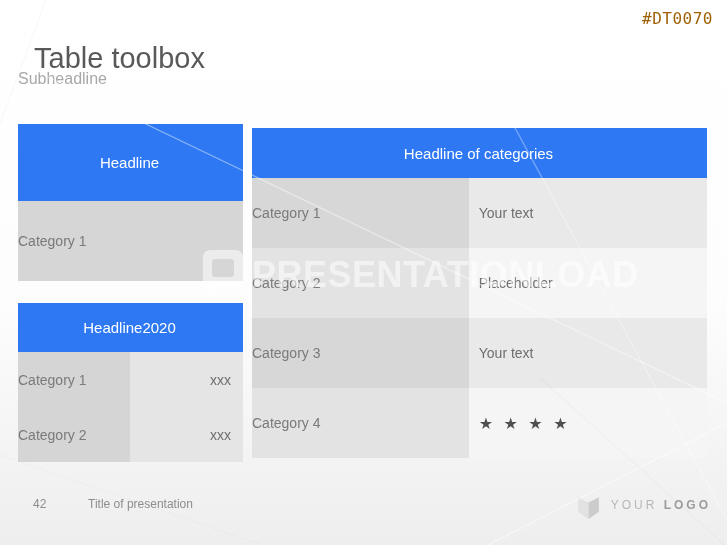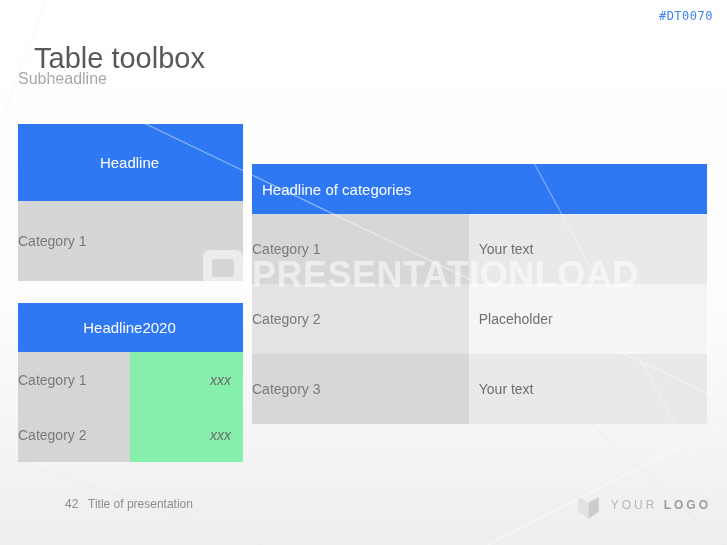--- a/index.html
+++ b/index.html
@@ -5,21 +5,21 @@
   html,body{margin:0;padding:0;}
   body{
     width:727px;height:545px;overflow:hidden;position:relative;
     font-family:"Liberation Sans",sans-serif;
     background:linear-gradient(180deg,#ffffff 0%,#fdfdfd 55%,#eeeeee 100%);
   }
   .slide{position:absolute;inset:0;}
 
   
   .code{position:absolute;top:9px;right:14px;font-family:"DejaVu Sans Mono",monospace;
-        font-size:12px;color:#3b82f6;letter-spacing:0.5px;}
+        font-size:16px;color:#a16207;letter-spacing:0.5px;}
   .title{position:absolute;left:18px;top:27px;font-size:29px;color:#595959;line-height:1.1;}
   .subtitle{position:absolute;left:18px;top:70px;font-size:16px;color:#a8a8a8;}
 
   
   .tbl{position:absolute;}
   .tbl-head{background:#2e78f4;color:#ffffff;display:flex;align-items:center;
             justify-content:center;font-size:15px;padding:0 12px 0 10px;box-sizing:border-box;}
   .row{display:flex;}
   .cell{display:flex;align-items:center;font-size:14px;color:#7a7a7a;box-sizing:border-box;}
   .cell.label{}
@@ -29,43 +29,43 @@
   
   .tblA{left:18px;top:124px;width:225px;}
   .tblA .tbl-head{height:77px;}
   .tblA .bodyA{height:80px;background:#d6d6d6;display:flex;align-items:center;}
 
   
   .tblB{left:18px;top:303px;width:225px;}
   .tblB .tbl-head{height:49px;}
   .tblB .row{height:55px;}
   .tblB .cell.label{width:112px;background:#d5d5d5;}
-  .tblB .cell.value{width:113px;background:#86efac;font-style:italic;}
+  .tblB .cell.value{width:113px;background:#e5e5e5;}
 
   
   .tblC{left:252px;top:128px;width:455px;}
-  .tblC .tbl-head{height:50px;justify-content:flex-start;margin-top:36px;}
+  .tblC .tbl-head{height:50px;justify-content:center;}
   .tblC .row{height:70px;}
   .tblC .cell.label{width:227px;}
   .tblC .cell.value{width:249px;}
   .tblC .row.odd  .cell.label{background:#d7d7d7;}
   .tblC .row.odd  .cell.value{background:#e9e9e9;}
   .tblC .row.even .cell.label{background:#e3e3e3;}
   .tblC .row.even .cell.value{background:#f5f5f5;}
   .stars{font-size:16px;color:#4f4f4f;letter-spacing:3px;}
 
   
   .watermark{position:absolute;left:203px;top:250px;display:flex;align-items:flex-start;
              pointer-events:none;z-index:40;}
   .wm-icon{width:40px;height:46px;margin-right:9px;}
   .wm-text{font-size:36px;font-weight:700;color:rgba(255,255,255,0.55);
            letter-spacing:0.5px;margin-top:4px;}
 
   
-  .page-num{position:absolute;left:33px;top:497px;font-size:12px;color:#8d8d8d;margin-left:32px;}
+  .page-num{position:absolute;left:33px;top:497px;font-size:12px;color:#8d8d8d;}
   .footer-title{position:absolute;left:88px;top:497px;font-size:12px;color:#8d8d8d;}
   .logo{position:absolute;right:16px;top:490px;display:flex;align-items:center;}
   .logo-cube{width:25px;height:29px;margin-right:10px;}
   .logo-text{font-size:12px;letter-spacing:3px;color:#b7b7b7;}
   .logo-text b{color:#9c9c9c;font-weight:700;}
 
   
   .texture{position:absolute;inset:0;z-index:60;pointer-events:none;}
 </style>
 </head>
@@ -111,20 +111,26 @@
       <span class="cell value">Your text</span>
     </div>
     <div class="row even">
       <span class="cell label">Category 2</span>
       <span class="cell value">Placeholder</span>
     </div>
     <div class="row odd">
       <span class="cell label">Category 3</span>
       <span class="cell value">Your text</span>
     </div>
+    <div class="row even">
+      <span class="cell label">Category 4</span>
+      <span class="cell value">
+          <span class="stars">★ ★ ★ ★</span>
+        </span>
+    </div>
   </div>
 
   <div class="watermark">
     <svg class="wm-icon" viewBox="0 0 40 46">
       <path fill-rule="evenodd" fill="rgba(255,255,255,0.55)" d="M8,0 H32 Q40,0 40,8 V29 Q40,37 32,37 H17 L5,46 L8,37 Q0,37 0,29 V8 Q0,0 8,0 Z
            M12,9 H28 Q31,9 31,12 V24 Q31,27 28,27 H12 Q9,27 9,24 V12 Q9,9 12,9 Z"></path>
     </svg>
     <span class="wm-text">PRESENTATIONLOAD</span>
   </div>
 

